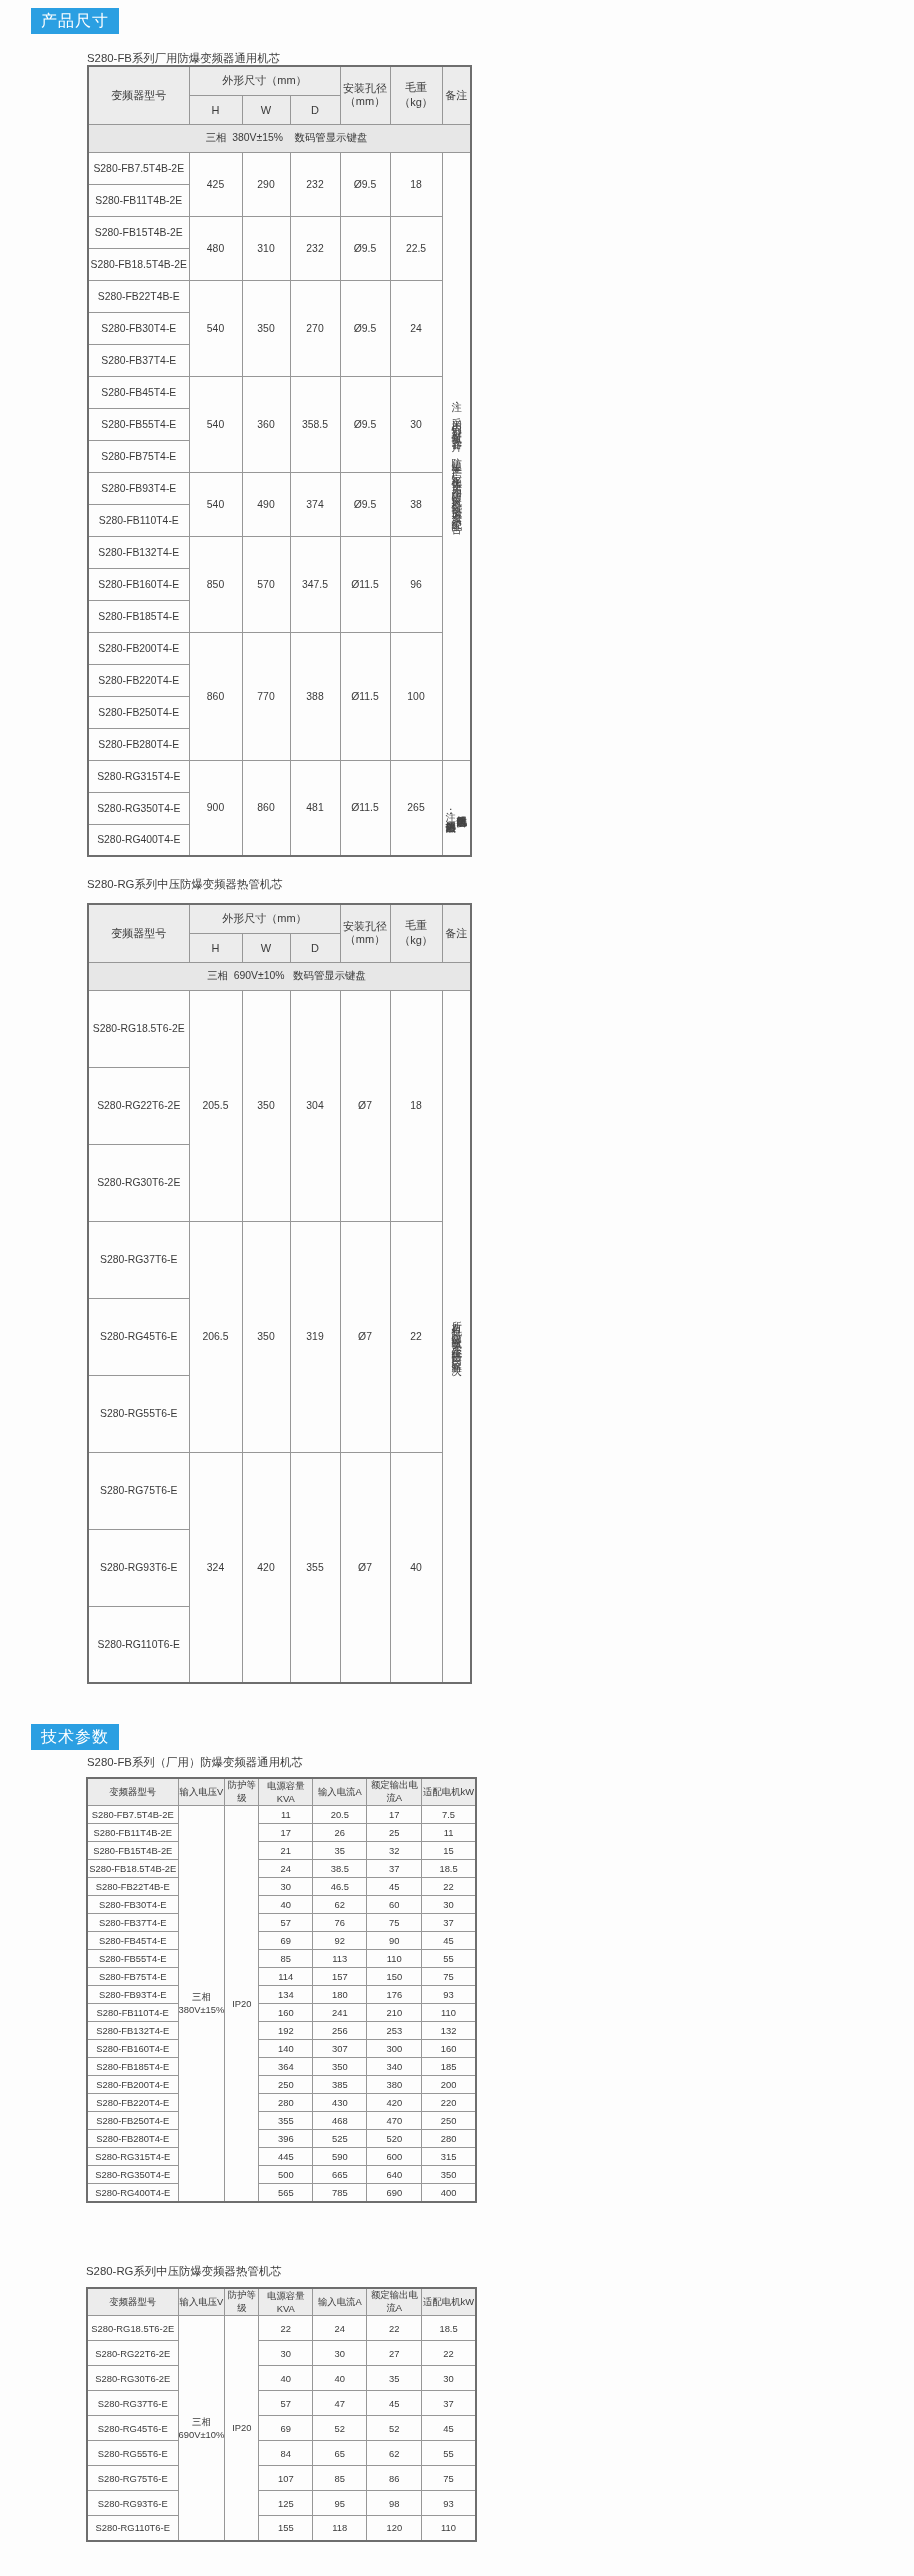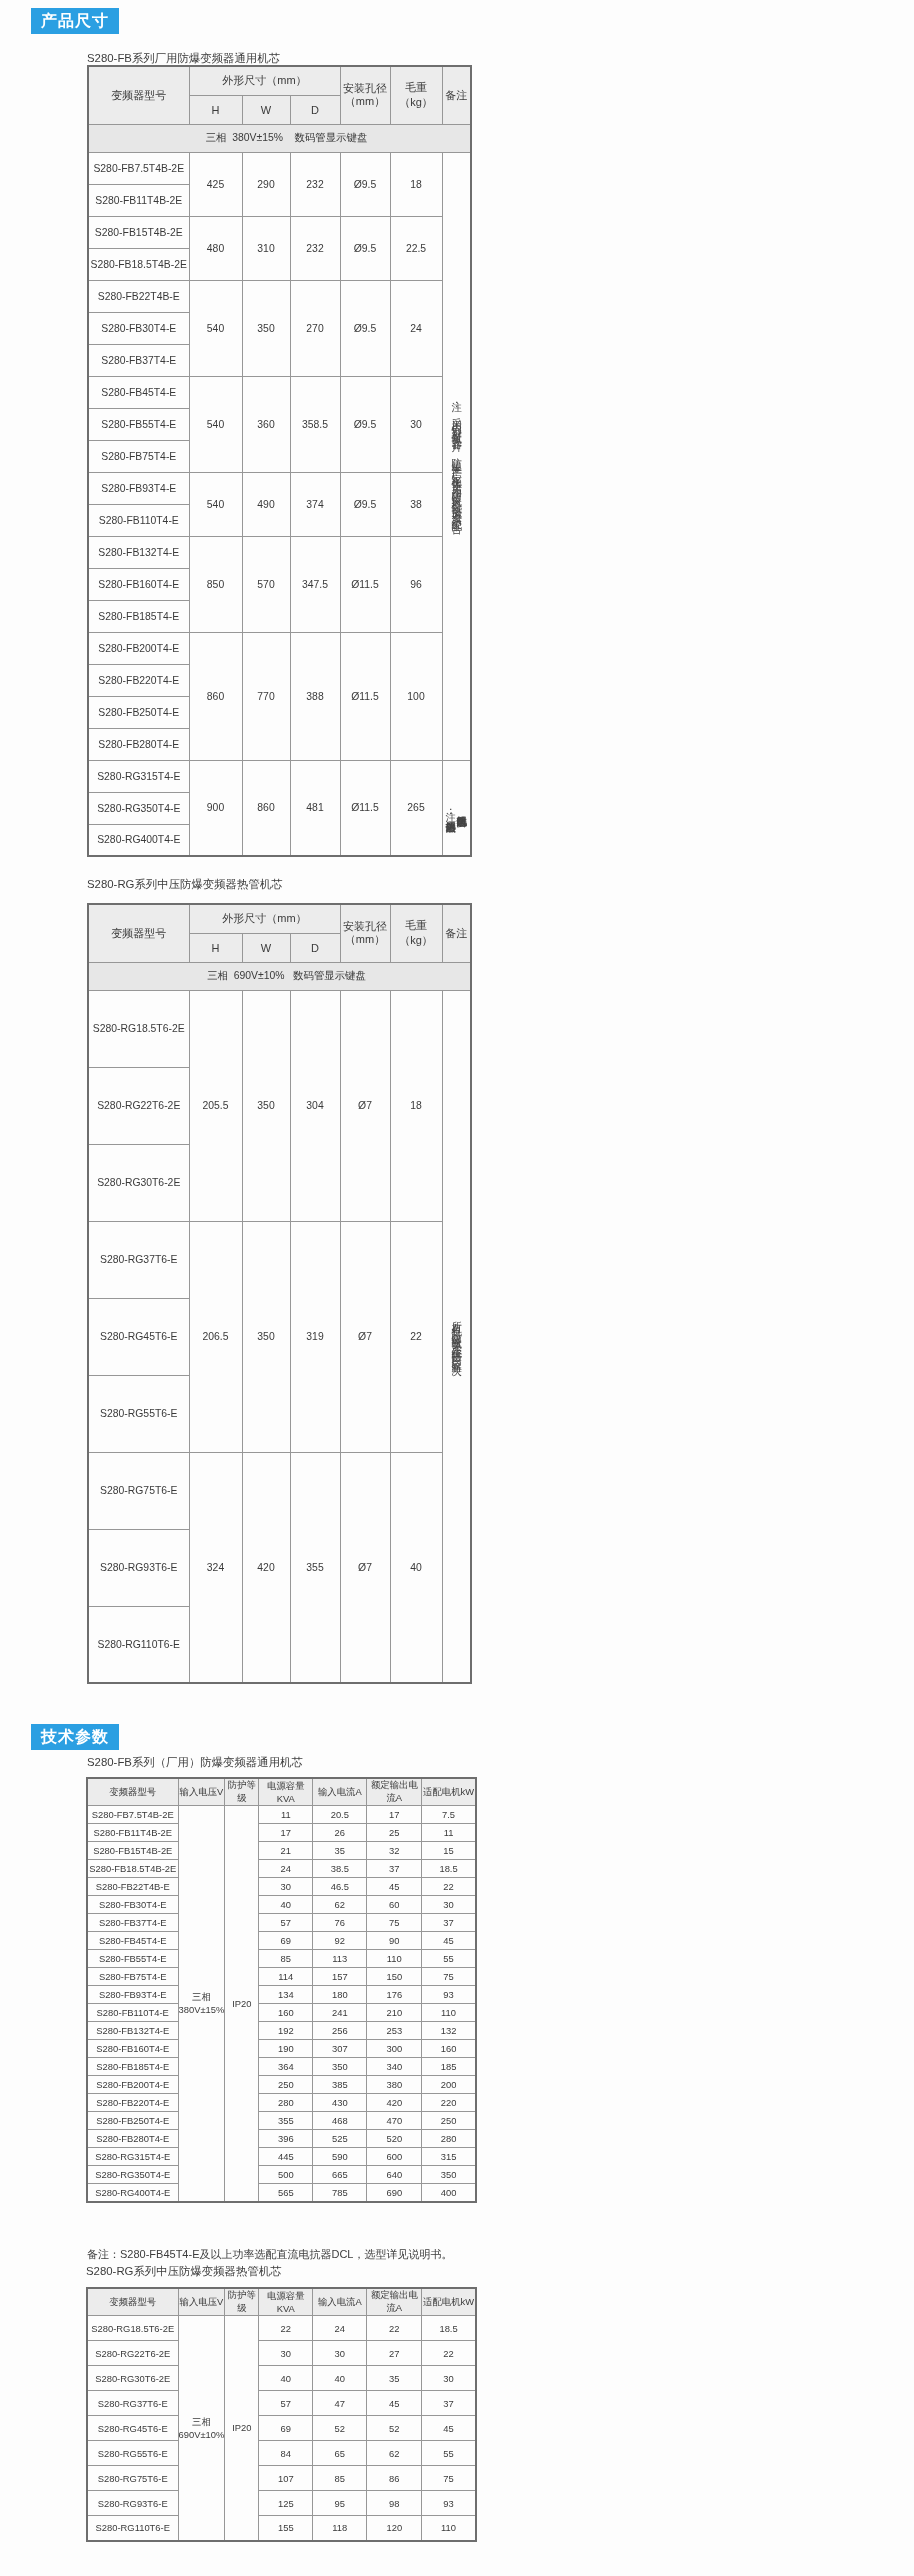--- a/index.html
+++ b/index.html
@@ -3,21 +3,21 @@
 <meta charset="utf-8">
 <style>
   html,body{margin:0;padding:0;}
   body{
     width:915px;height:2576px;position:relative;overflow:hidden;
     background:#fdfdfd;color:#333;
     font-family:"Liberation Sans","DejaVu Sans",sans-serif;
   }
   .badge{
     position:absolute;left:31px;
-    background:#2b9fe2;color:#fff;font-weight:bold;
+    background:#2b9fe2;color:#fff;font-weight:normal;
     font-size:16px;line-height:18px;padding:4px 10px;letter-spacing:1px;
   }
   .caption{
     position:absolute;left:87px;font-size:11.4px;color:#3c3c3c;white-space:pre;
   }
   .note{
     position:absolute;left:87px;font-size:11px;color:#3c3c3c;line-height:21px;white-space:pre;
   }
   .tablewrap{position:absolute;left:87px;}
   table{border-collapse:collapse;table-layout:fixed;border:2px solid #6e6e6e;}
@@ -397,21 +397,21 @@
         </tr>
         <tr>
           <td>S280-FB132T4-E</td>
           <td>192</td>
           <td>256</td>
           <td>253</td>
           <td>132</td>
         </tr>
         <tr>
           <td>S280-FB160T4-E</td>
-          <td>190</td>
+          <td>140</td>
           <td>307</td>
           <td>300</td>
           <td>160</td>
         </tr>
         <tr>
           <td>S280-FB185T4-E</td>
           <td>364</td>
           <td>350</td>
           <td>340</td>
           <td>185</td>
@@ -463,21 +463,20 @@
           <td>565</td>
           <td>785</td>
           <td>690</td>
           <td>400</td>
         </tr>
       </tbody>
   </table>
 </div>
 
 <div class="note" style="top:2202px;">
-  <div>备注：S280-FB45T4-E及以上功率选配直流电抗器DCL，选型详见说明书。</div>
 </div>
 
 <div class="caption" style="top:2264px;left:86px;">S280-RG系列中压防爆变频器热管机芯</div>
 
 <div class="tablewrap" style="top:2287px;left:86px;">
   <table class="tech tech-rg">
     <colgroup>
       <col style="width:91px">
         <col style="width:44px">
         <col style="width:34px">

